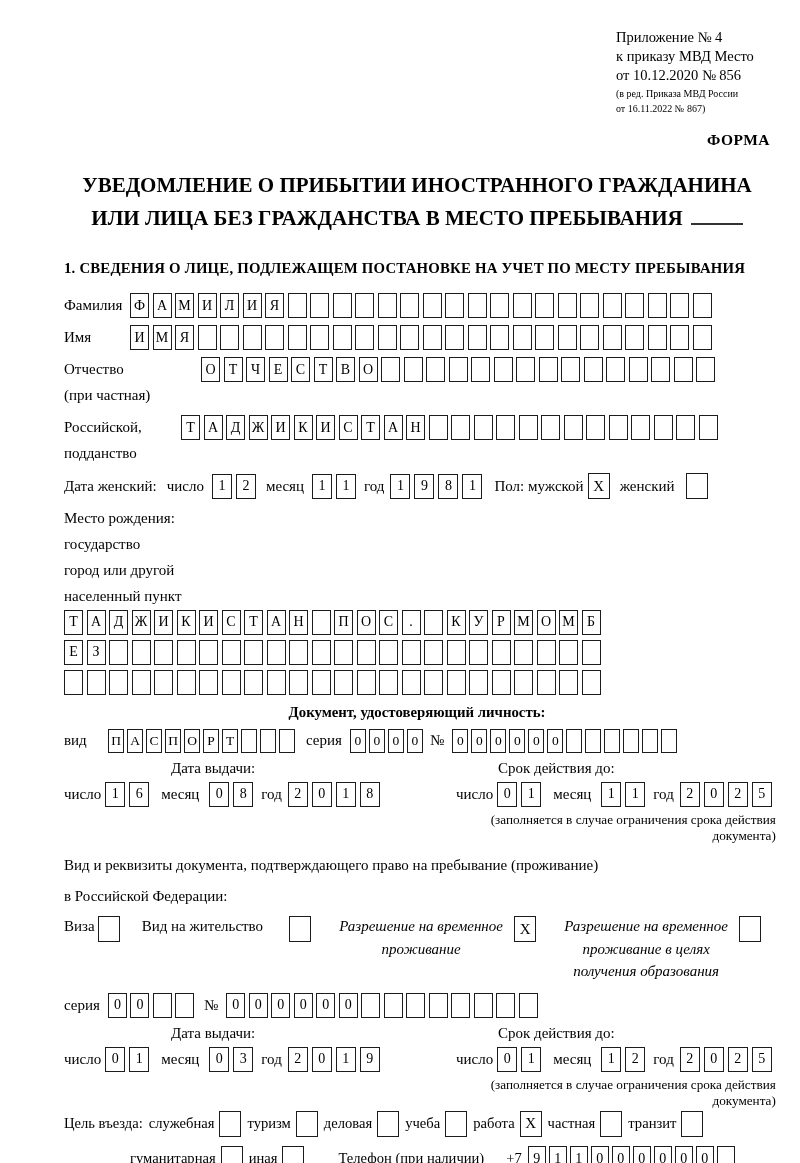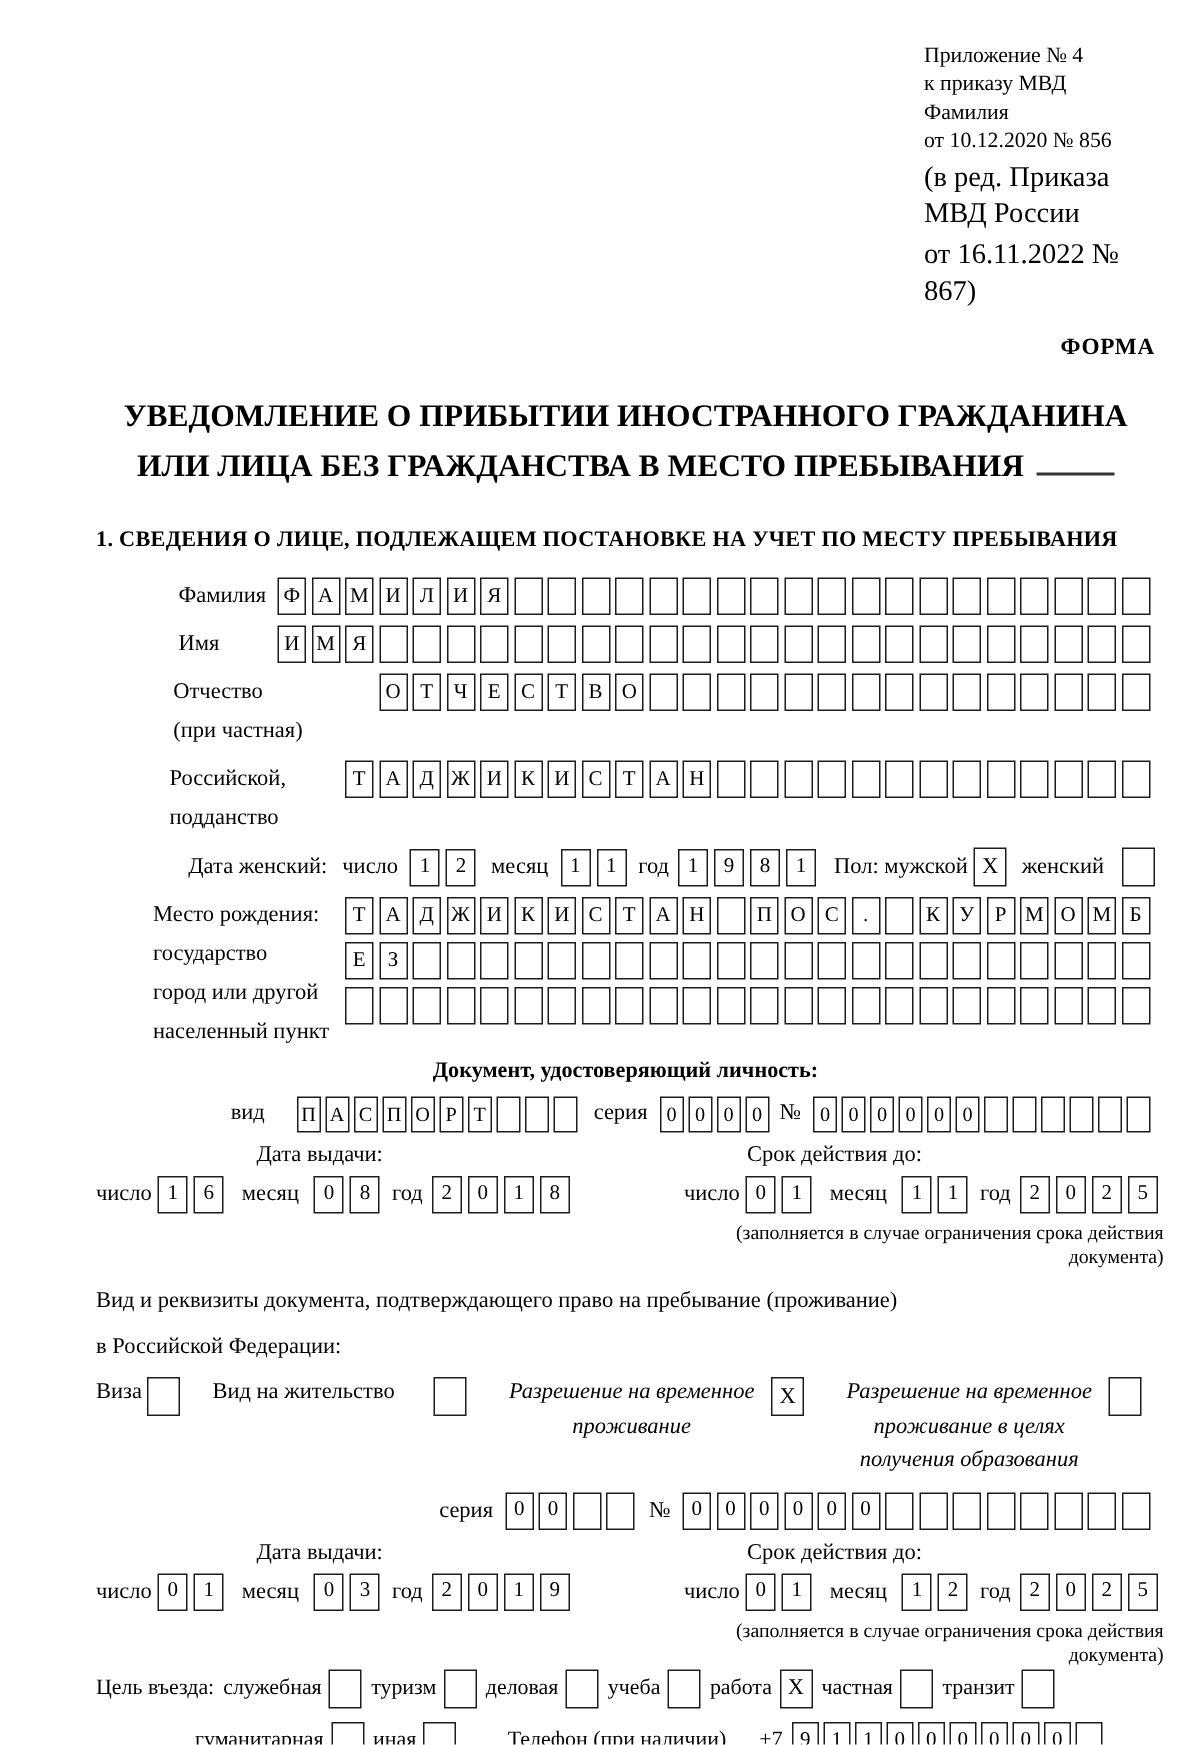--- a/index.html
+++ b/index.html
@@ -6,30 +6,30 @@
   html,body { background:#fff; }
   body {
     width:800px; height:1163px;
     font-family:"Liberation Serif", "DejaVu Serif", serif;
     color:#000; font-size:15px; overflow:hidden;
   }
   .page { padding:28px 30px 0 64px; width:800px; }
 
   
   .head-note { margin-left:552px; font-size:14.5px; line-height:1.32; }
-  .head-note .sub { font-size:19px; margin-top:2px; line-height:1.3; }
+  .head-note .sub { font-size:10px; margin-top:2px; line-height:1.3; }
   .forma { text-align:right; font-weight:bold; font-size:15.5px; margin-top:16px; letter-spacing:.5px; }
 
   
   .title { text-align:center; font-weight:bold; font-size:21px; margin-top:20px; line-height:1.55; }
   .title-underline { display:inline-block; width:52px; border-bottom:2px solid #333; height:14px; margin-left:8px; }
   .sec-heading { font-weight:bold; font-size:14.8px; margin-top:26px; margin-bottom:16px; letter-spacing:.2px; }
 
   
-  .row { display:flex; align-items:center; margin-bottom:7px;justify-content:flex-end; }
+  .row { display:flex; align-items:center; margin-bottom:7px; }
   .row.top { align-items:flex-start; }
   .lbl { flex:none; }
   .lbl-block { flex:none; line-height:1.7; }
   .w-fam { width:66px; }
   .w-otch { width:137px; }
   .w-grazh { width:117px; }
   .w-birthplace { width:128px; line-height:1.72; }
   .w-prof { width:84px; }
 
   
@@ -80,21 +80,21 @@
 
   .phone-cells .cell { width:18px; margin-right:3px; }
 </style>
 </head>
 <body>
 
 <div class="page">
 
   <div class="head-note">
     <div>Приложение № 4</div>
-    <div>к приказу МВД Фамилия</div>
+    <div>к приказу МВД Место</div>
     <div>от 10.12.2020 № 856</div>
     <div class="sub">(в ред. Приказа МВД России</div>
     <div class="sub">от 16.11.2022 № 867)</div>
   </div>
 
   <div class="forma">ФОРМА</div>
 
   <div class="title">
     <div>УВЕДОМЛЕНИЕ О ПРИБЫТИИ ИНОСТРАННОГО ГРАЖДАНИНА</div>
     <div>
@@ -251,21 +251,21 @@
         <span class="cell">9</span>
         <span class="cell">8</span>
         <span class="cell">1</span>
       </span>
     <span class="gap8">Пол: мужской</span>
     <span class="checkbox gap4">X</span>
     <span class="gap10">женский</span>
     <span class="checkbox gap12"></span>
   </div>
 
-  <div class="row top" style="margin-top:6px; margin-bottom:2px;">
+  <div class="row top" style="margin-top:6px; margin-bottom:2px;flex-direction:column;">
     <span class="lbl-block w-birthplace">
       <div>Место рождения:</div>
       <div>государство</div>
       <div>город или другой</div>
       <div>населенный пункт</div>
     </span>
     <span class="cellrows">
       <span class="cells">
           <span class="cell">Т</span>
           <span class="cell">А</span>

